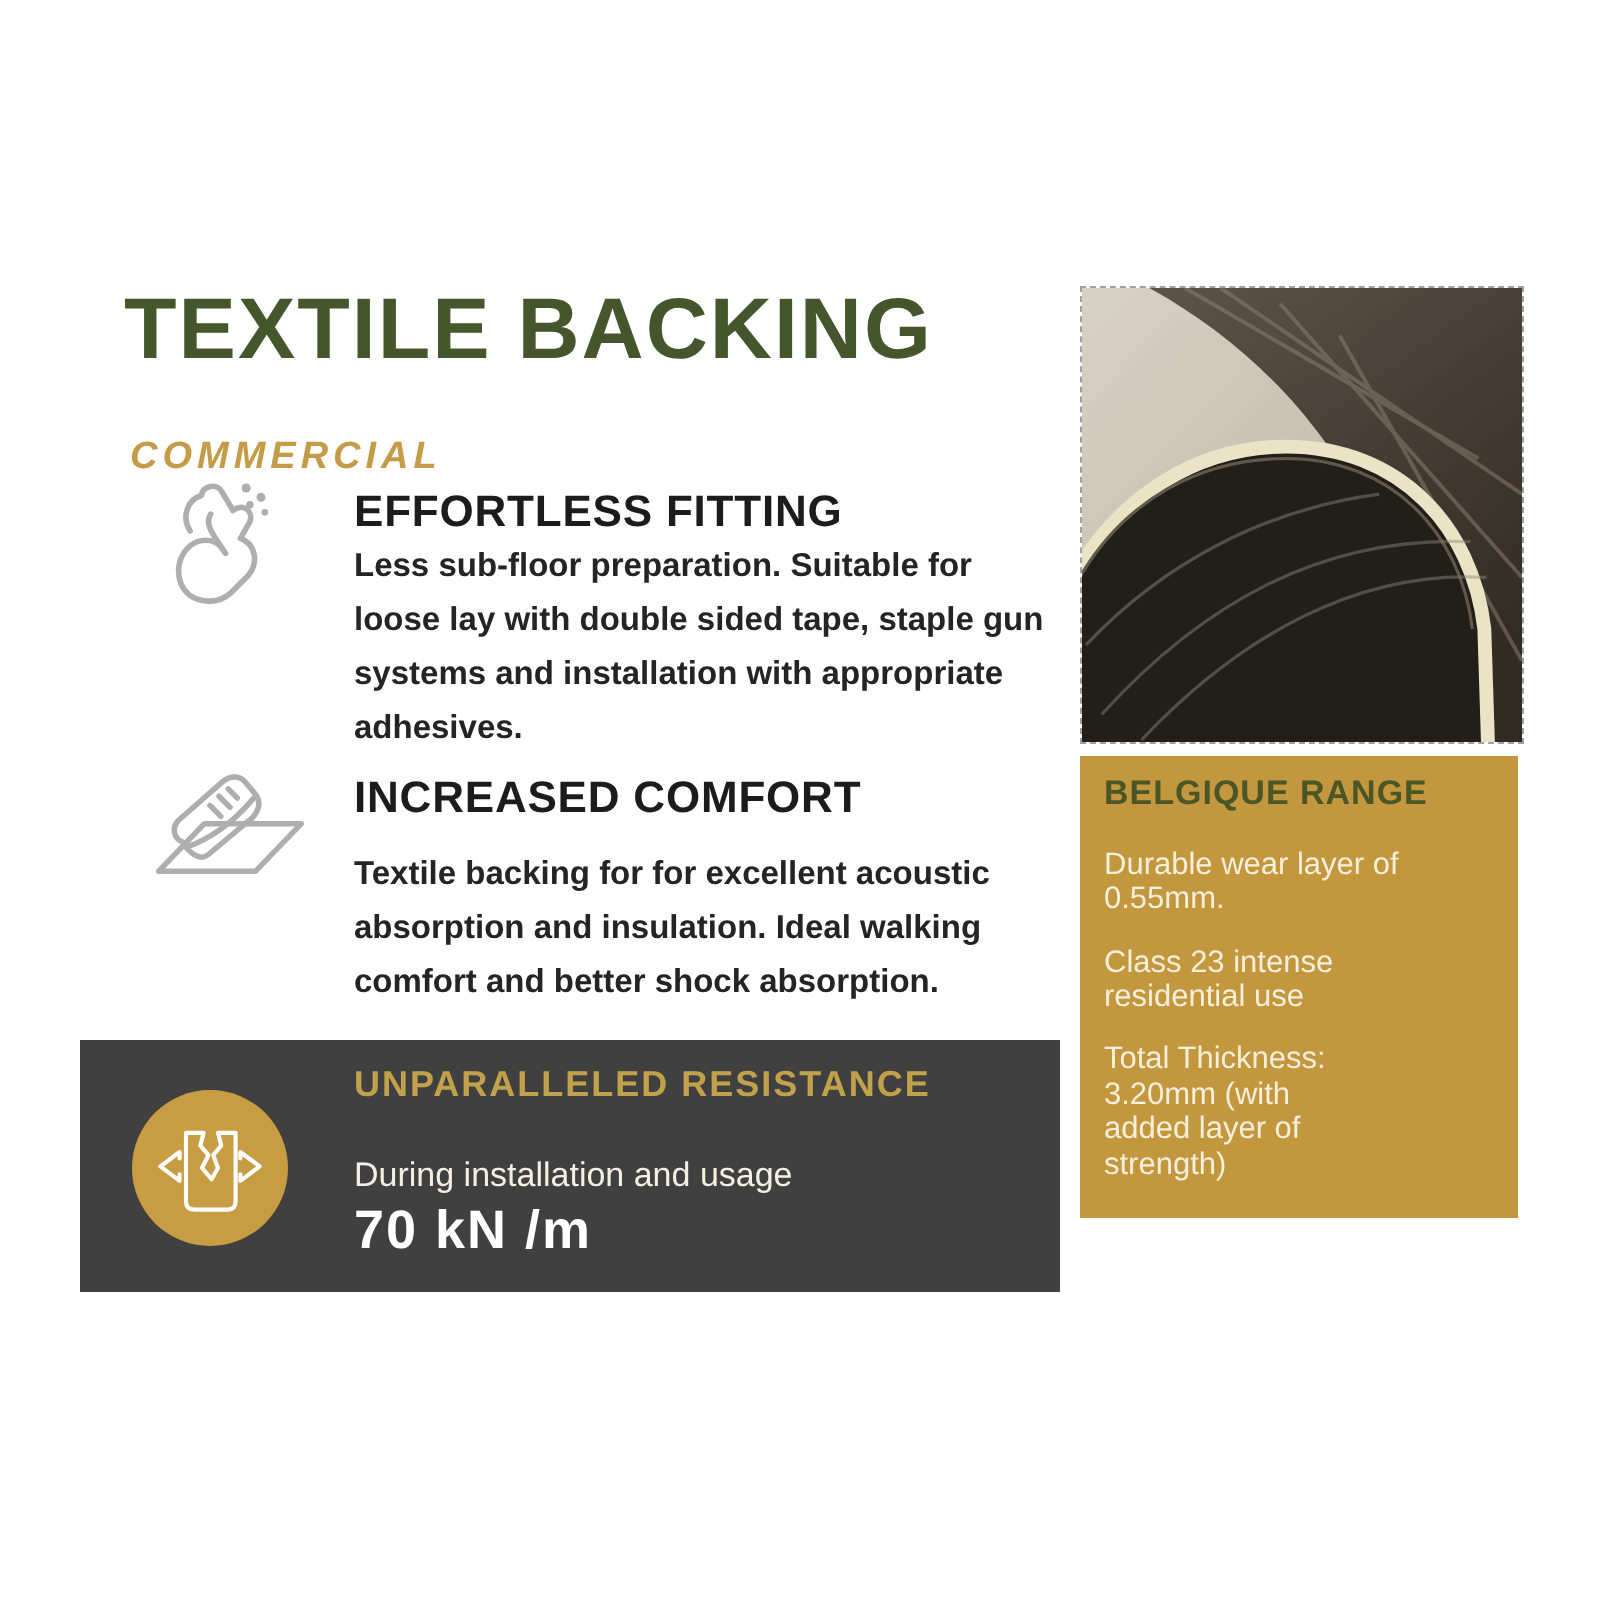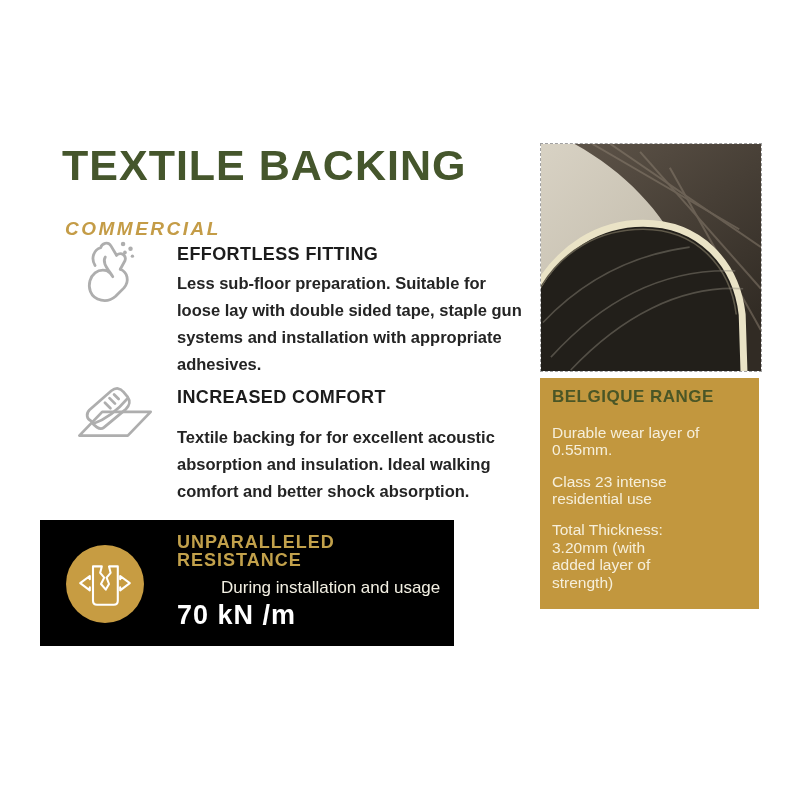--- a/index.html
+++ b/index.html
@@ -21,53 +21,53 @@
   }
   .subtitle {
     left: 65px; top: 219px;
     font-size: 19px; font-weight: bold; letter-spacing: 2.5px;
     color: #c49c47; line-height: 1; font-style: italic;
   }
 
   
   .f-icon1 { left: 82px; top: 237px; }
   .f-icon2 { left: 74px; top: 378px; }
-  .f-head { font-size: 18px; font-weight: bold; letter-spacing: 0.4px; color: #1c1c1c; line-height: 1; }
+  .f-head { font-size: 22px; font-weight: bold; letter-spacing: 0.4px; color: #1c1c1c; line-height: 1; }
   .f-head1 { left: 177px; top: 245px; }
   .f-head2 { left: 177px; top: 388px; }
   .f-body {
     width: 350px;
     font-size: 16.5px; line-height: 27px; color: #242424; font-weight: bold;
   }
   .f-body1 { left: 177px; top: 270px; }
   .f-body2 { left: 177px; top: 424px; }
 
   .licon { stroke: #aeaeae; fill: none; stroke-width: 3; stroke-linecap: round; stroke-linejoin: round; }
   .licon .dot { fill: #aeaeae; stroke: none; }
 
   
   .banner {
     left: 40px; top: 520px;
-    width: 414px; height: 126px;
-    background: #000000;
+    width: 490px; height: 126px;
+    background: #404040;
   }
   .banner-circle {
     position: absolute; left: 26px; top: 25px;
     width: 78px; height: 78px; border-radius: 50%;
     background: #c79c42;
   }
   .banner-circle svg { position: absolute; left: 7px; top: 7px; }
   .banner-head {
     position: absolute; left: 137px; top: 13px;
     font-size: 18px; font-weight: bold; letter-spacing: 1px;
     color: #c2a14b; line-height: 1;
   }
   .banner-sub {
     position: absolute; left: 137px; top: 59px;
-    font-size: 17px; color: #f3f0e3; line-height: 1; margin-left: 44px;
+    font-size: 17px; color: #f3f0e3; line-height: 1;
   }
   .banner-value {
     position: absolute; left: 137px; top: 82px;
     font-size: 27px; font-weight: bold; letter-spacing: 1px;
     color: #ffffff; line-height: 1;
   }
 
   
   .photo {
     left: 540px; top: 143px;

